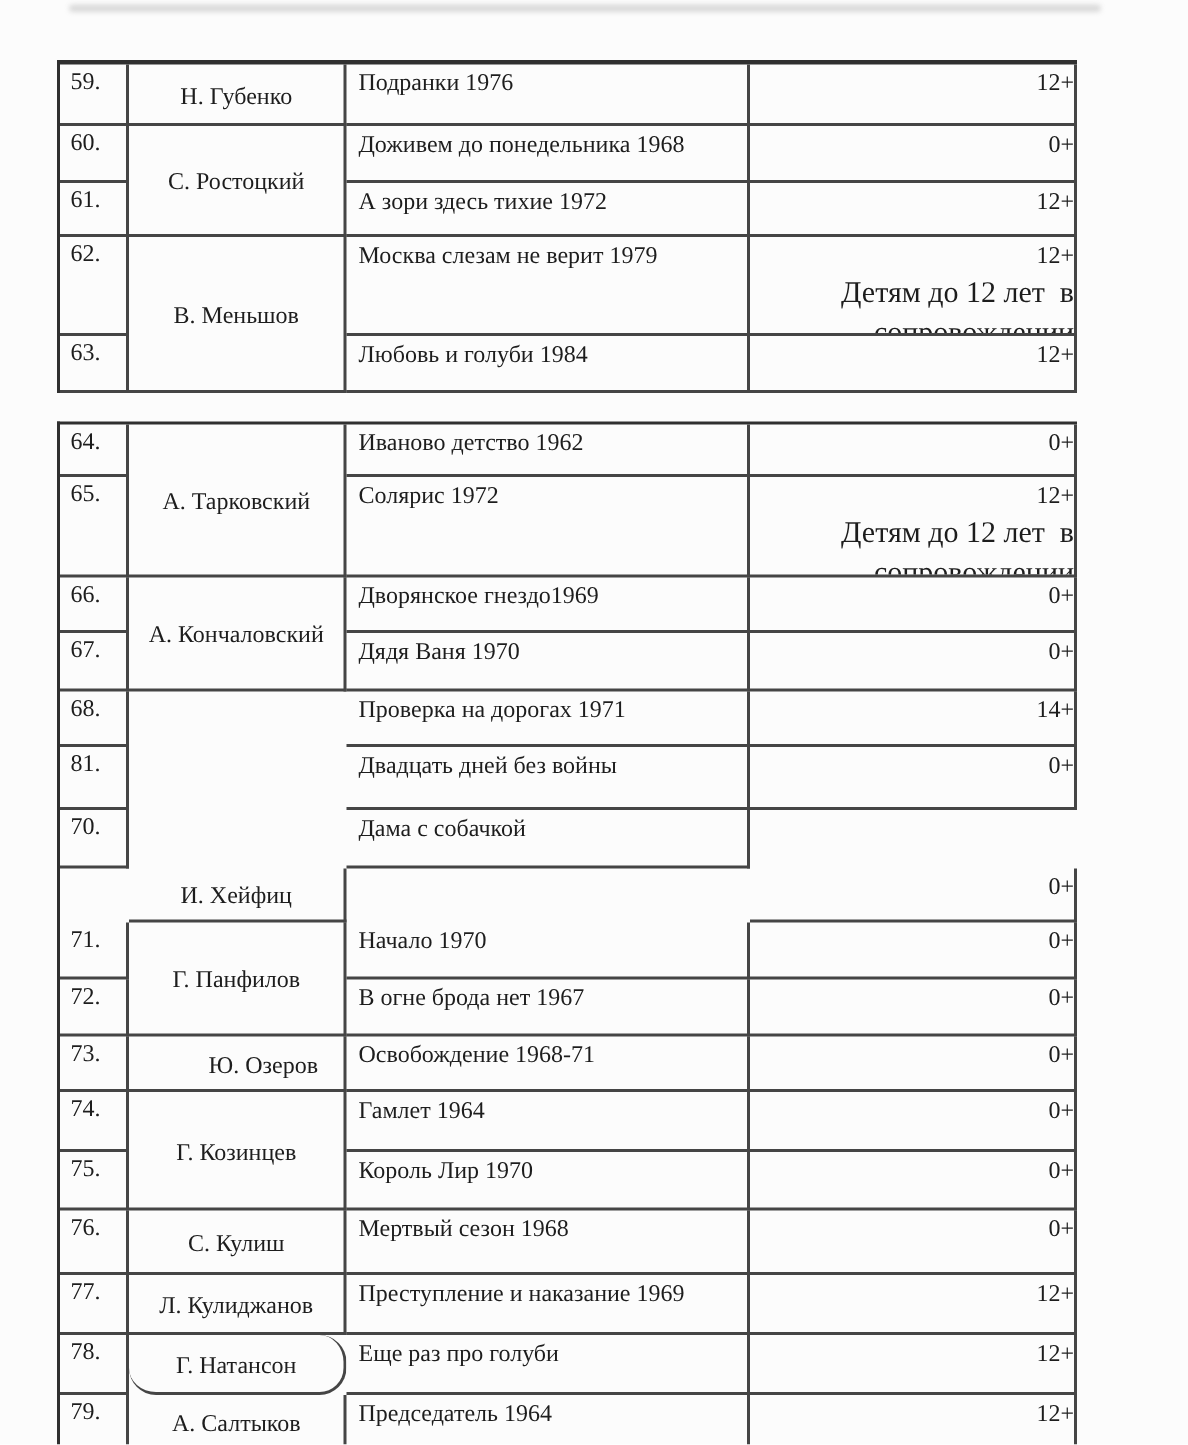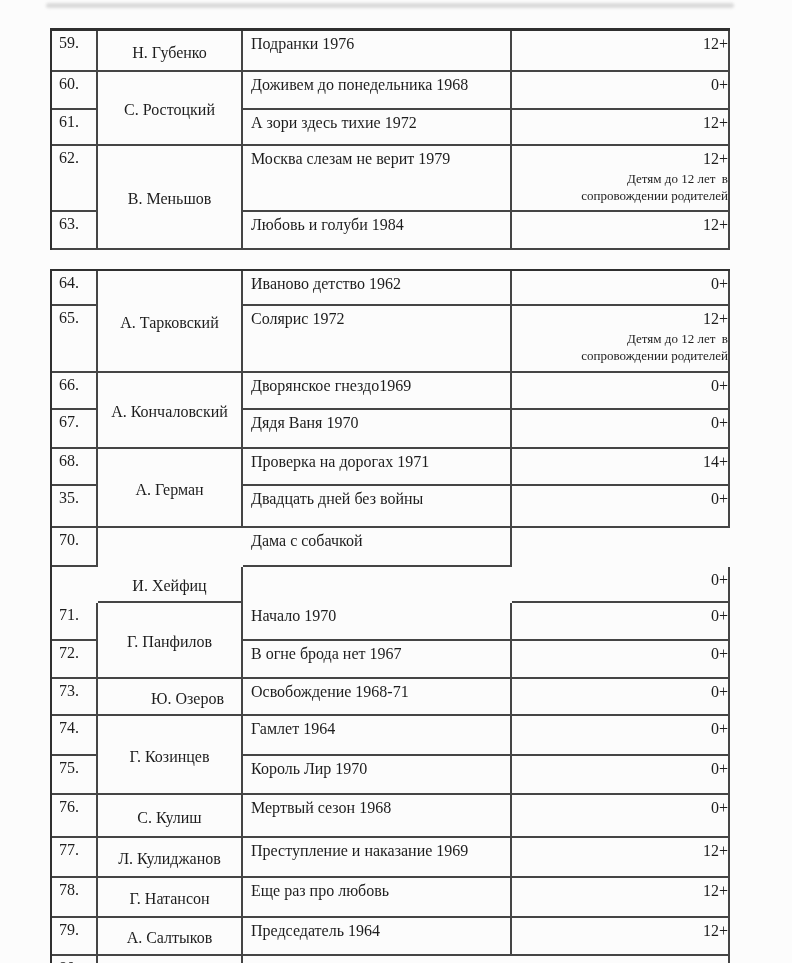--- a/index.html
+++ b/index.html
@@ -15,46 +15,47 @@
     background:var(--bg);
     font-family:"Liberation Serif","DejaVu Serif",serif;
     color:var(--text);
     overflow:hidden;
   }
   .smudge{
     position:absolute;left:46px;top:3px;width:688px;height:5px;
     background:#b0b0b0;opacity:.45;filter:blur(1.6px);border-radius:3px;
   }
   .grid-table{
-    position:absolute;left:50px;
+    position:absolute;left:38px;
     display:grid;
     grid-template-columns:46px 145px 269px 218px;
     border-left:2px solid var(--line-outer);
     border-top:2px solid var(--line-outer);
     background:transparent;
+    margin-top:12px;
   }
   #t1{top:28px;border-top-width:3px;}
   #t2{top:269px;border-bottom:2px solid var(--line-outer);}
   .cell{
     border-right:2px solid var(--line);
     border-bottom:2px solid var(--line);
     box-sizing:border-box;
     font-size:16px;
     line-height:1.3;
     overflow:hidden;
   }
   .num{grid-column:1;padding:2px 0 0 7px;}
   .director{
     grid-column:2;
     display:flex;align-items:center;justify-content:center;
     text-align:center;padding-top:5px;
   }
   .film{grid-column:3;padding:3px 6px 2px 8px;}
   .rating{grid-column:4;padding-top:3px;text-align:right;}
-  .rating-note{font-size:13px;line-height:1.35;}
+  .rating-note{font-size:20px;line-height:1.35;}
 </style>
 </head>
 <body>
 
 <div class="page">
   <div class="smudge"></div>
   <div class="grid-table" id="t1" style="grid-template-rows: 41px 38px 36px 66px 38px;">
       <div class="cell num">59.</div>
       <div class="cell director" style="grid-row: span 1;">Н. Губенко</div>
       <div class="cell film">Подранки 1976</div>
@@ -105,26 +106,25 @@
       <div class="cell film">Дворянское гнездо1969</div>
       <div class="cell rating">
         <div>0+</div>
       </div>
       <div class="cell num">67.</div>
       <div class="cell film">Дядя Ваня 1970</div>
       <div class="cell rating">
         <div>0+</div>
       </div>
       <div class="cell num">68.</div>
-      <div class="cell director" style="grid-row: span 2;">А. Герман</div>
       <div class="cell film">Проверка на дорогах 1971</div>
       <div class="cell rating">
         <div>14+</div>
       </div>
-      <div class="cell num">35.</div>
+      <div class="cell num">81.</div>
       <div class="cell film">Двадцать дней без войны</div>
       <div class="cell rating">
         <div>0+</div>
       </div>
       <div class="cell num">70.</div>
       <div class="cell film">Дама с собачкой</div>
       <div class="cell director" style="grid-row: span 1;">И. Хейфиц</div>
       <div class="cell rating">
         <div>0+</div>
       </div>
@@ -162,22 +162,22 @@
       <div class="cell rating">
         <div>0+</div>
       </div>
       <div class="cell num">77.</div>
       <div class="cell director" style="grid-row: span 1; text-align: right;">Л. Кулиджанов</div>
       <div class="cell film">Преступление и наказание 1969</div>
       <div class="cell rating">
         <div>12+</div>
       </div>
       <div class="cell num">78.</div>
-      <div class="cell director" style="grid-row: span 1;">Г. Натансон</div>
-      <div class="cell film">Еще раз про любовь</div>
+      <div class="cell director" style="grid-row: span 1; border-radius: 18px;">Г. Натансон</div>
+      <div class="cell film">Еще раз про голуби</div>
       <div class="cell rating">
         <div>12+</div>
       </div>
       <div class="cell num">79.</div>
       <div class="cell director" style="grid-row: span 1;">А. Салтыков</div>
       <div class="cell film">Председатель 1964</div>
       <div class="cell rating">
         <div>12+</div>
       </div>
       <div class="cell num">80.</div>

